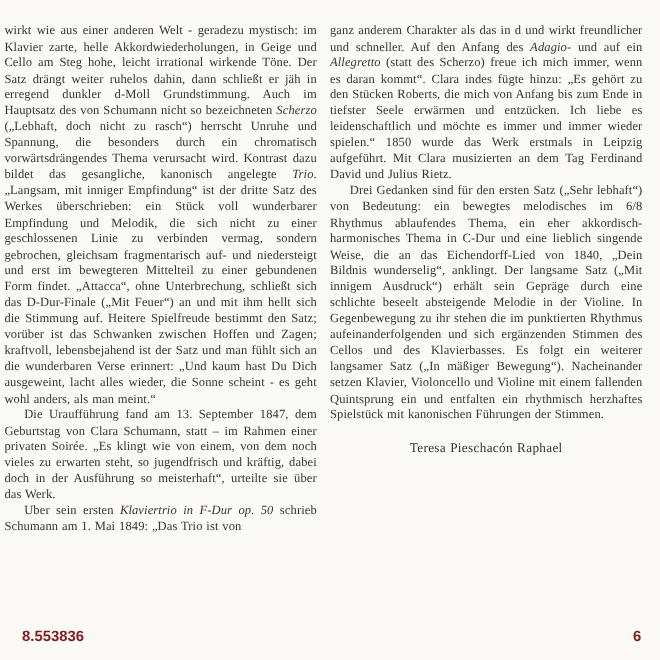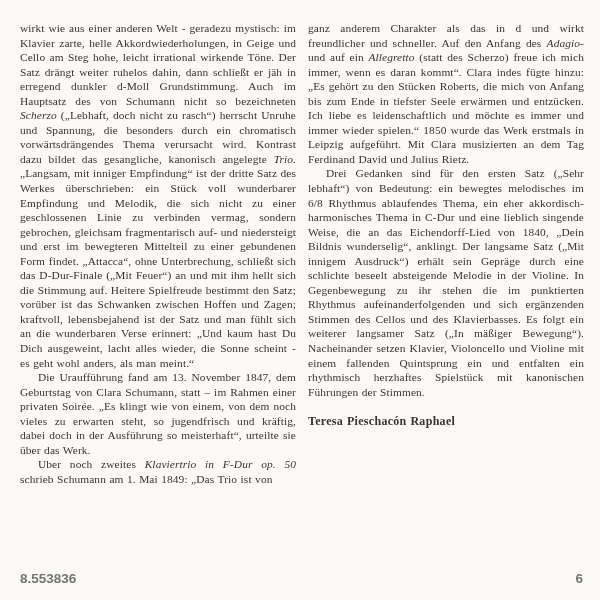--- a/index.html
+++ b/index.html
@@ -15,21 +15,21 @@
     color: var(--text-color, #38332f);
     position: relative;
   }
   .page {
     position: absolute;
     inset: 0;
   }
   .columns {
     position: absolute;
     top: 21px;
-    left: 20px;
+    left: 4px;
     right: 16px;
     display: flex;
     gap: 12px;
   }
   .col {
     flex: 1 1 0;
     min-width: 0;
     font-size: 11.4px;
     line-height: 14.55px;
     text-align: justify;
@@ -41,49 +41,49 @@
     word-spacing: 0.5px;
   }
   .col p.indent {
     text-indent: 18px;
   }
   .col em {
     font-style: italic;
   }
   .col p.signature {
     margin-top: 15px;
-    text-align: left;
-    font-weight: bold;
+    text-align: center;
+    font-weight: normal;
     font-size: 12px;
     letter-spacing: 0.3px;
   }
   .footer {
     position: absolute;
     left: 20px;
     right: 17px;
     top: 571px;
     display: flex;
     justify-content: space-between;
     align-items: baseline;
     font-family: "Liberation Sans", sans-serif;
     font-weight: bold;
     font-size: 13.5px;
-    color: #737373;
+    color: #7f1d1d;
   }
 </style>
 </head>
 <body style="--page-bg: #fbfaf7; --text-color: #38332f;">
 
 <div class="page">
 
   <div class="columns">
     <div class="col" id="col-left">
         <p><span>wirkt wie aus einer anderen Welt - geradezu mystisch: im Klavier zarte, helle Akkordwiederholungen, in Geige und Cello am Steg hohe, leicht irrational wirkende Töne. Der Satz drängt weiter ruhelos dahin, dann schließt er jäh in erregend dunkler d-Moll Grundstimmung. Auch im Hauptsatz des von Schumann nicht so bezeichneten </span><em>Scherzo</em><span> („Lebhaft, doch nicht zu rasch“) herrscht Unruhe und Spannung, die besonders durch ein chromatisch vorwärtsdrängendes Thema verursacht wird. Kontrast dazu bildet das gesangliche, kanonisch angelegte </span><em>Trio</em><span>. „Langsam, mit inniger Empfindung“ ist der dritte Satz des Werkes überschrieben: ein Stück voll wunderbarer Empfindung und Melodik, die sich nicht zu einer geschlossenen Linie zu verbinden vermag, sondern gebrochen, gleichsam fragmentarisch auf- und niedersteigt und erst im bewegteren Mittelteil zu einer gebundenen Form findet. „Attacca“, ohne Unterbrechung, schließt sich das D-Dur-Finale („Mit Feuer“) an und mit ihm hellt sich die Stimmung auf. Heitere Spielfreude bestimmt den Satz; vorüber ist das Schwanken zwischen Hoffen und Zagen; kraftvoll, lebensbejahend ist der Satz und man fühlt sich an die wunderbaren Verse erinnert: „Und kaum hast Du Dich ausgeweint, lacht alles wieder, die Sonne scheint - es geht wohl anders, als man meint.“</span></p>
-        <p class="indent"><span>Die Uraufführung fand am 13. November 1847, dem Geburtstag von Clara Schumann, statt – im Rahmen einer privaten Soirée. „Es klingt wie von einem, von dem noch vieles zu erwarten steht, so jugendfrisch und kräftig, dabei doch in der Ausführung so meisterhaft“, urteilte sie über das Werk.</span></p>
-        <p class="indent"><span>Uber noch zweites </span><em>Klaviertrio in F-Dur op. 50</em><span> schrieb Schumann am 1. Mai 1849: „Das Trio ist von</span></p>
+        <p class="indent"><span>Die Uraufführung fand am 13. September 1847, dem Geburtstag von Clara Schumann, statt – im Rahmen einer privaten Soirée. „Es klingt wie von einem, von dem noch vieles zu erwarten steht, so jugendfrisch und kräftig, dabei doch in der Ausführung so meisterhaft“, urteilte sie über das Werk.</span></p>
+        <p class="indent"><span>Uber sein ersten </span><em>Klaviertrio in F-Dur op. 50</em><span> schrieb Schumann am 1. Mai 1849: „Das Trio ist von</span></p>
       </div>
     <div class="col" id="col-right">
         <p><span>ganz anderem Charakter als das in d und wirkt freundlicher und schneller. Auf den Anfang des </span><em>Adagio-</em><span> und auf ein </span><em>Allegretto</em><span> (statt des Scherzo) freue ich mich immer, wenn es daran kommt“. Clara indes fügte hinzu: „Es gehört zu den Stücken Roberts, die mich von Anfang bis zum Ende in tiefster Seele erwärmen und entzücken. Ich liebe es leidenschaftlich und möchte es immer und immer wieder spielen.“ 1850 wurde das Werk erstmals in Leipzig aufgeführt. Mit Clara musizierten an dem Tag Ferdinand David und Julius Rietz.</span></p>
         <p class="indent"><span>Drei Gedanken sind für den ersten Satz („Sehr lebhaft“) von Bedeutung: ein bewegtes melodisches im 6/8 Rhythmus ablaufendes Thema, ein eher akkordisch-harmonisches Thema in C-Dur und eine lieblich singende Weise, die an das Eichendorff-Lied von 1840, „Dein Bildnis wunderselig“, anklingt. Der langsame Satz („Mit innigem Ausdruck“) erhält sein Gepräge durch eine schlichte beseelt absteigende Melodie in der Violine. In Gegenbewegung zu ihr stehen die im punktierten Rhythmus aufeinanderfolgenden und sich ergänzenden Stimmen des Cellos und des Klavierbasses. Es folgt ein weiterer langsamer Satz („In mäßiger Bewegung“). Nacheinander setzen Klavier, Violoncello und Violine mit einem fallenden Quintsprung ein und entfalten ein rhythmisch herzhaftes Spielstück mit kanonischen Führungen der Stimmen.</span></p>
         <p class="signature">Teresa Pieschacón Raphael</p>
       </div>
   </div>
 
   <div class="footer">
     <span>8.553836</span>

